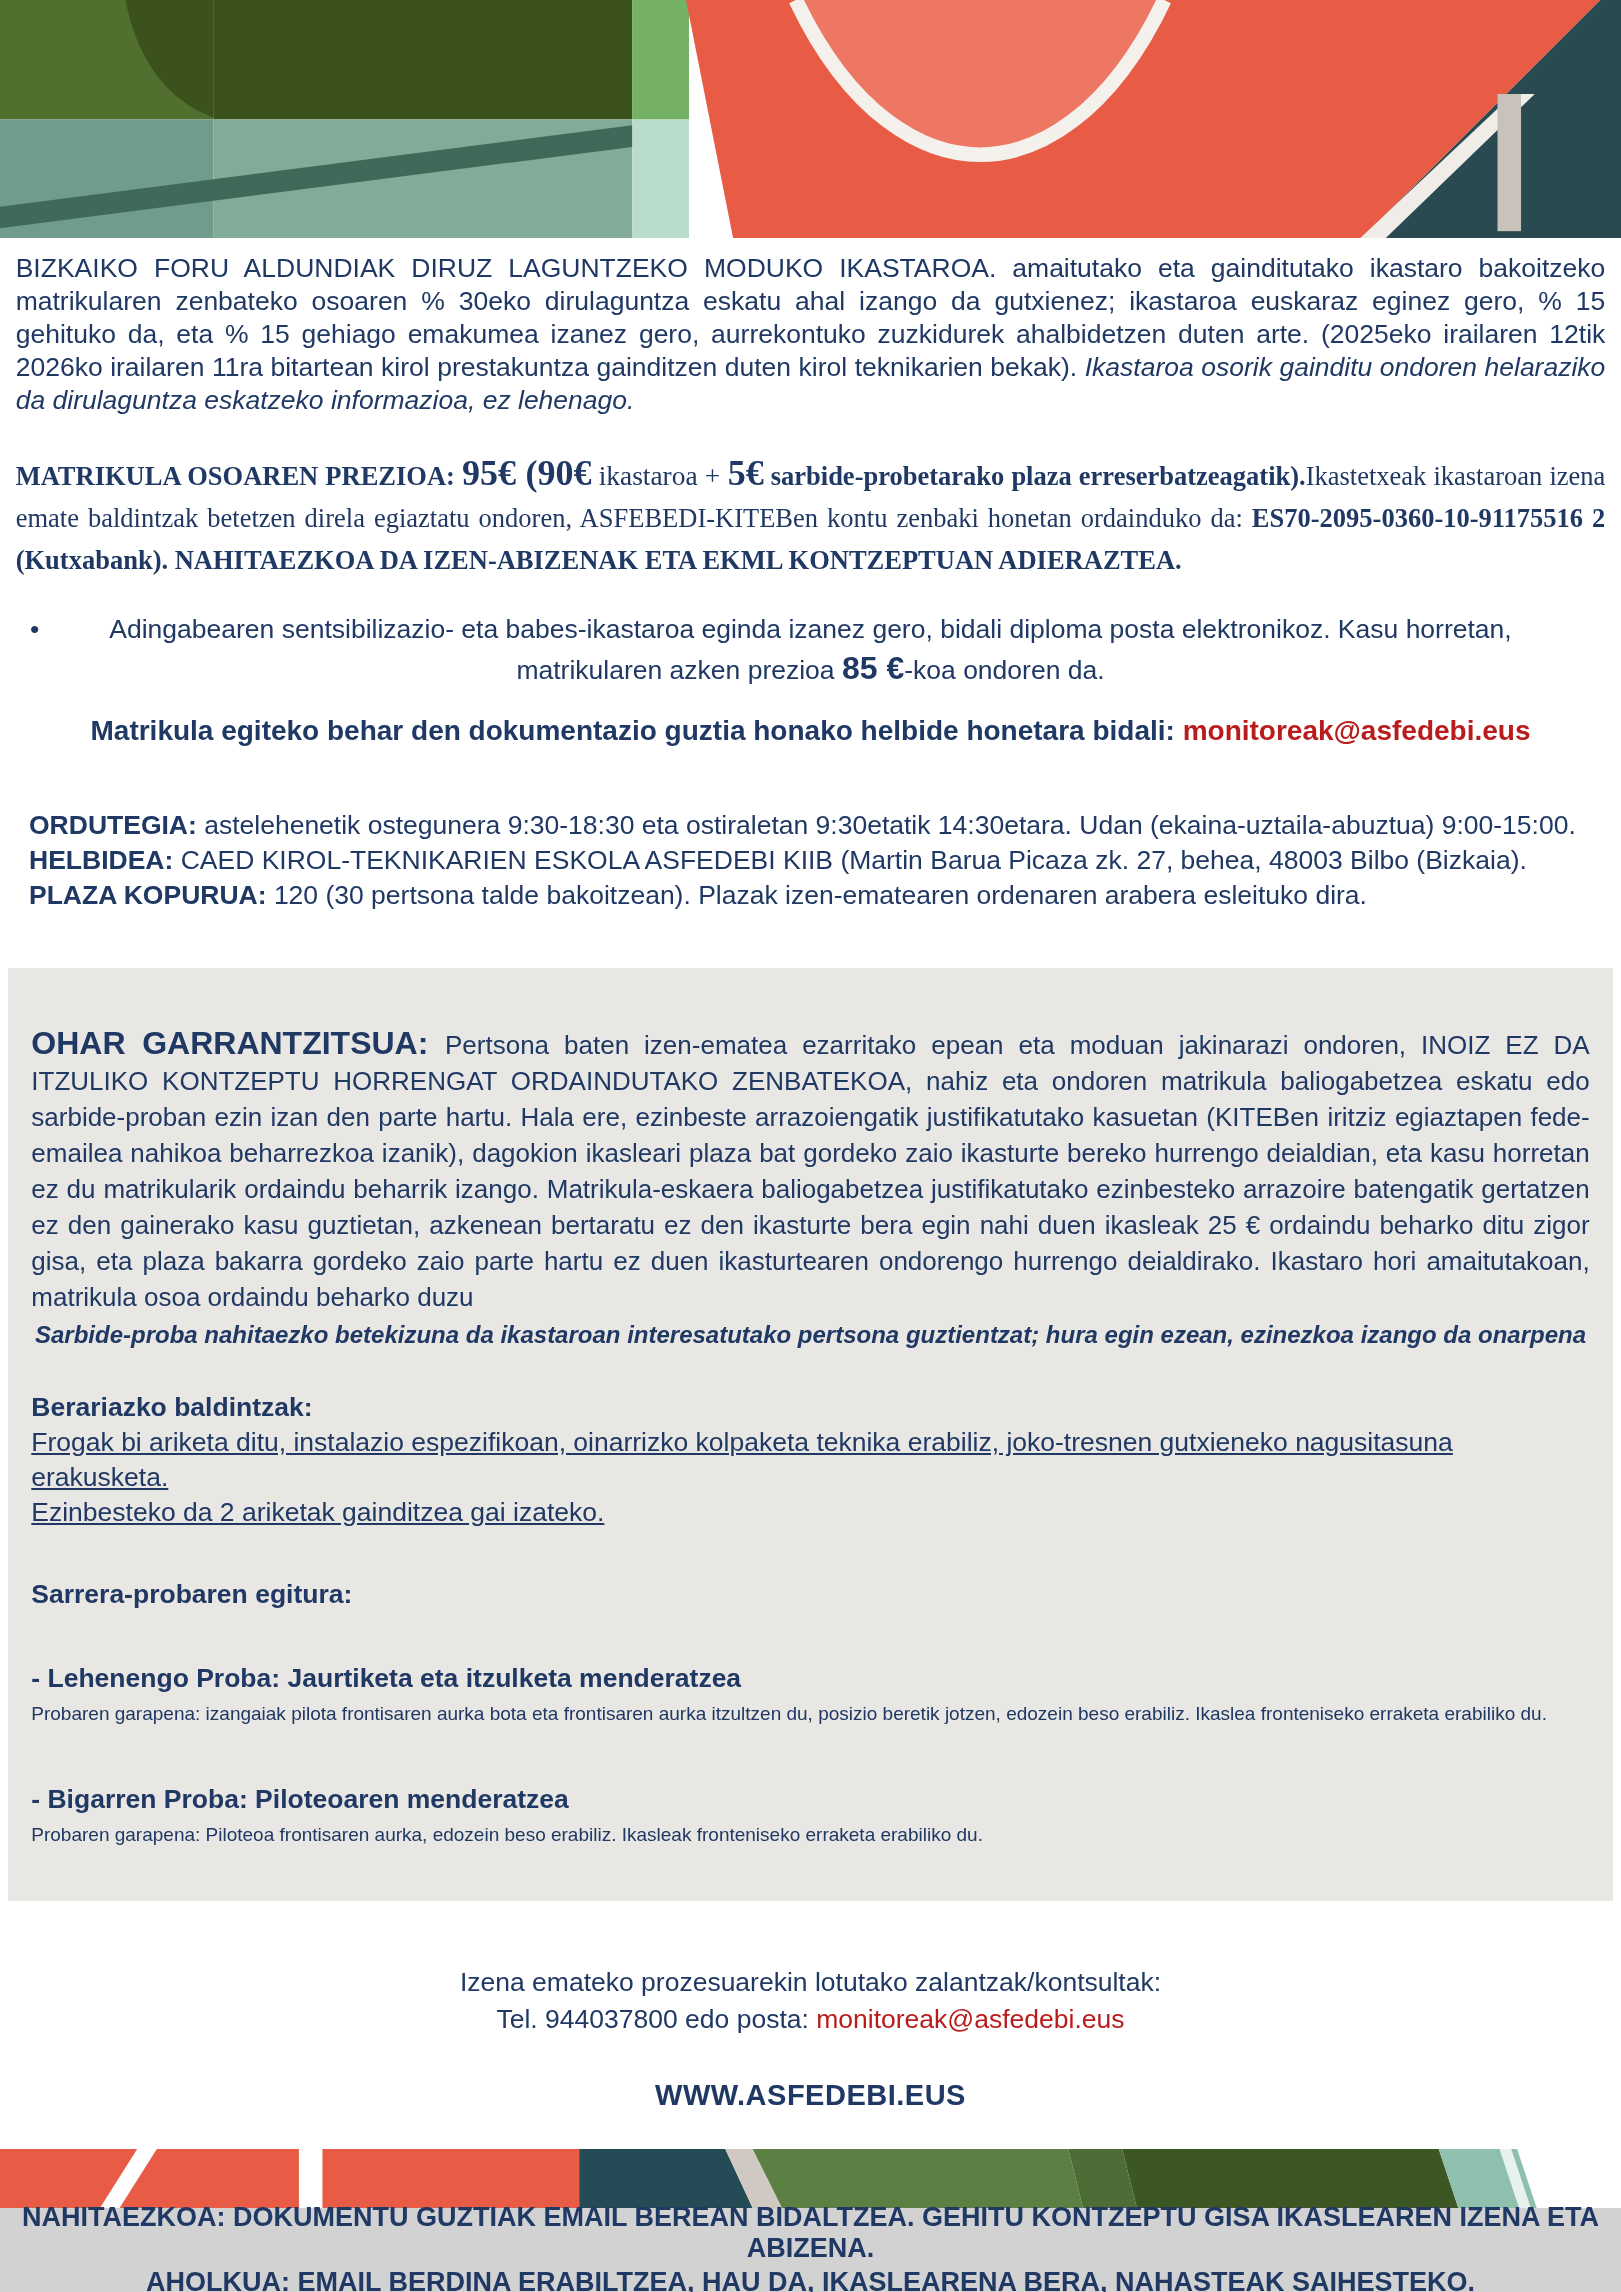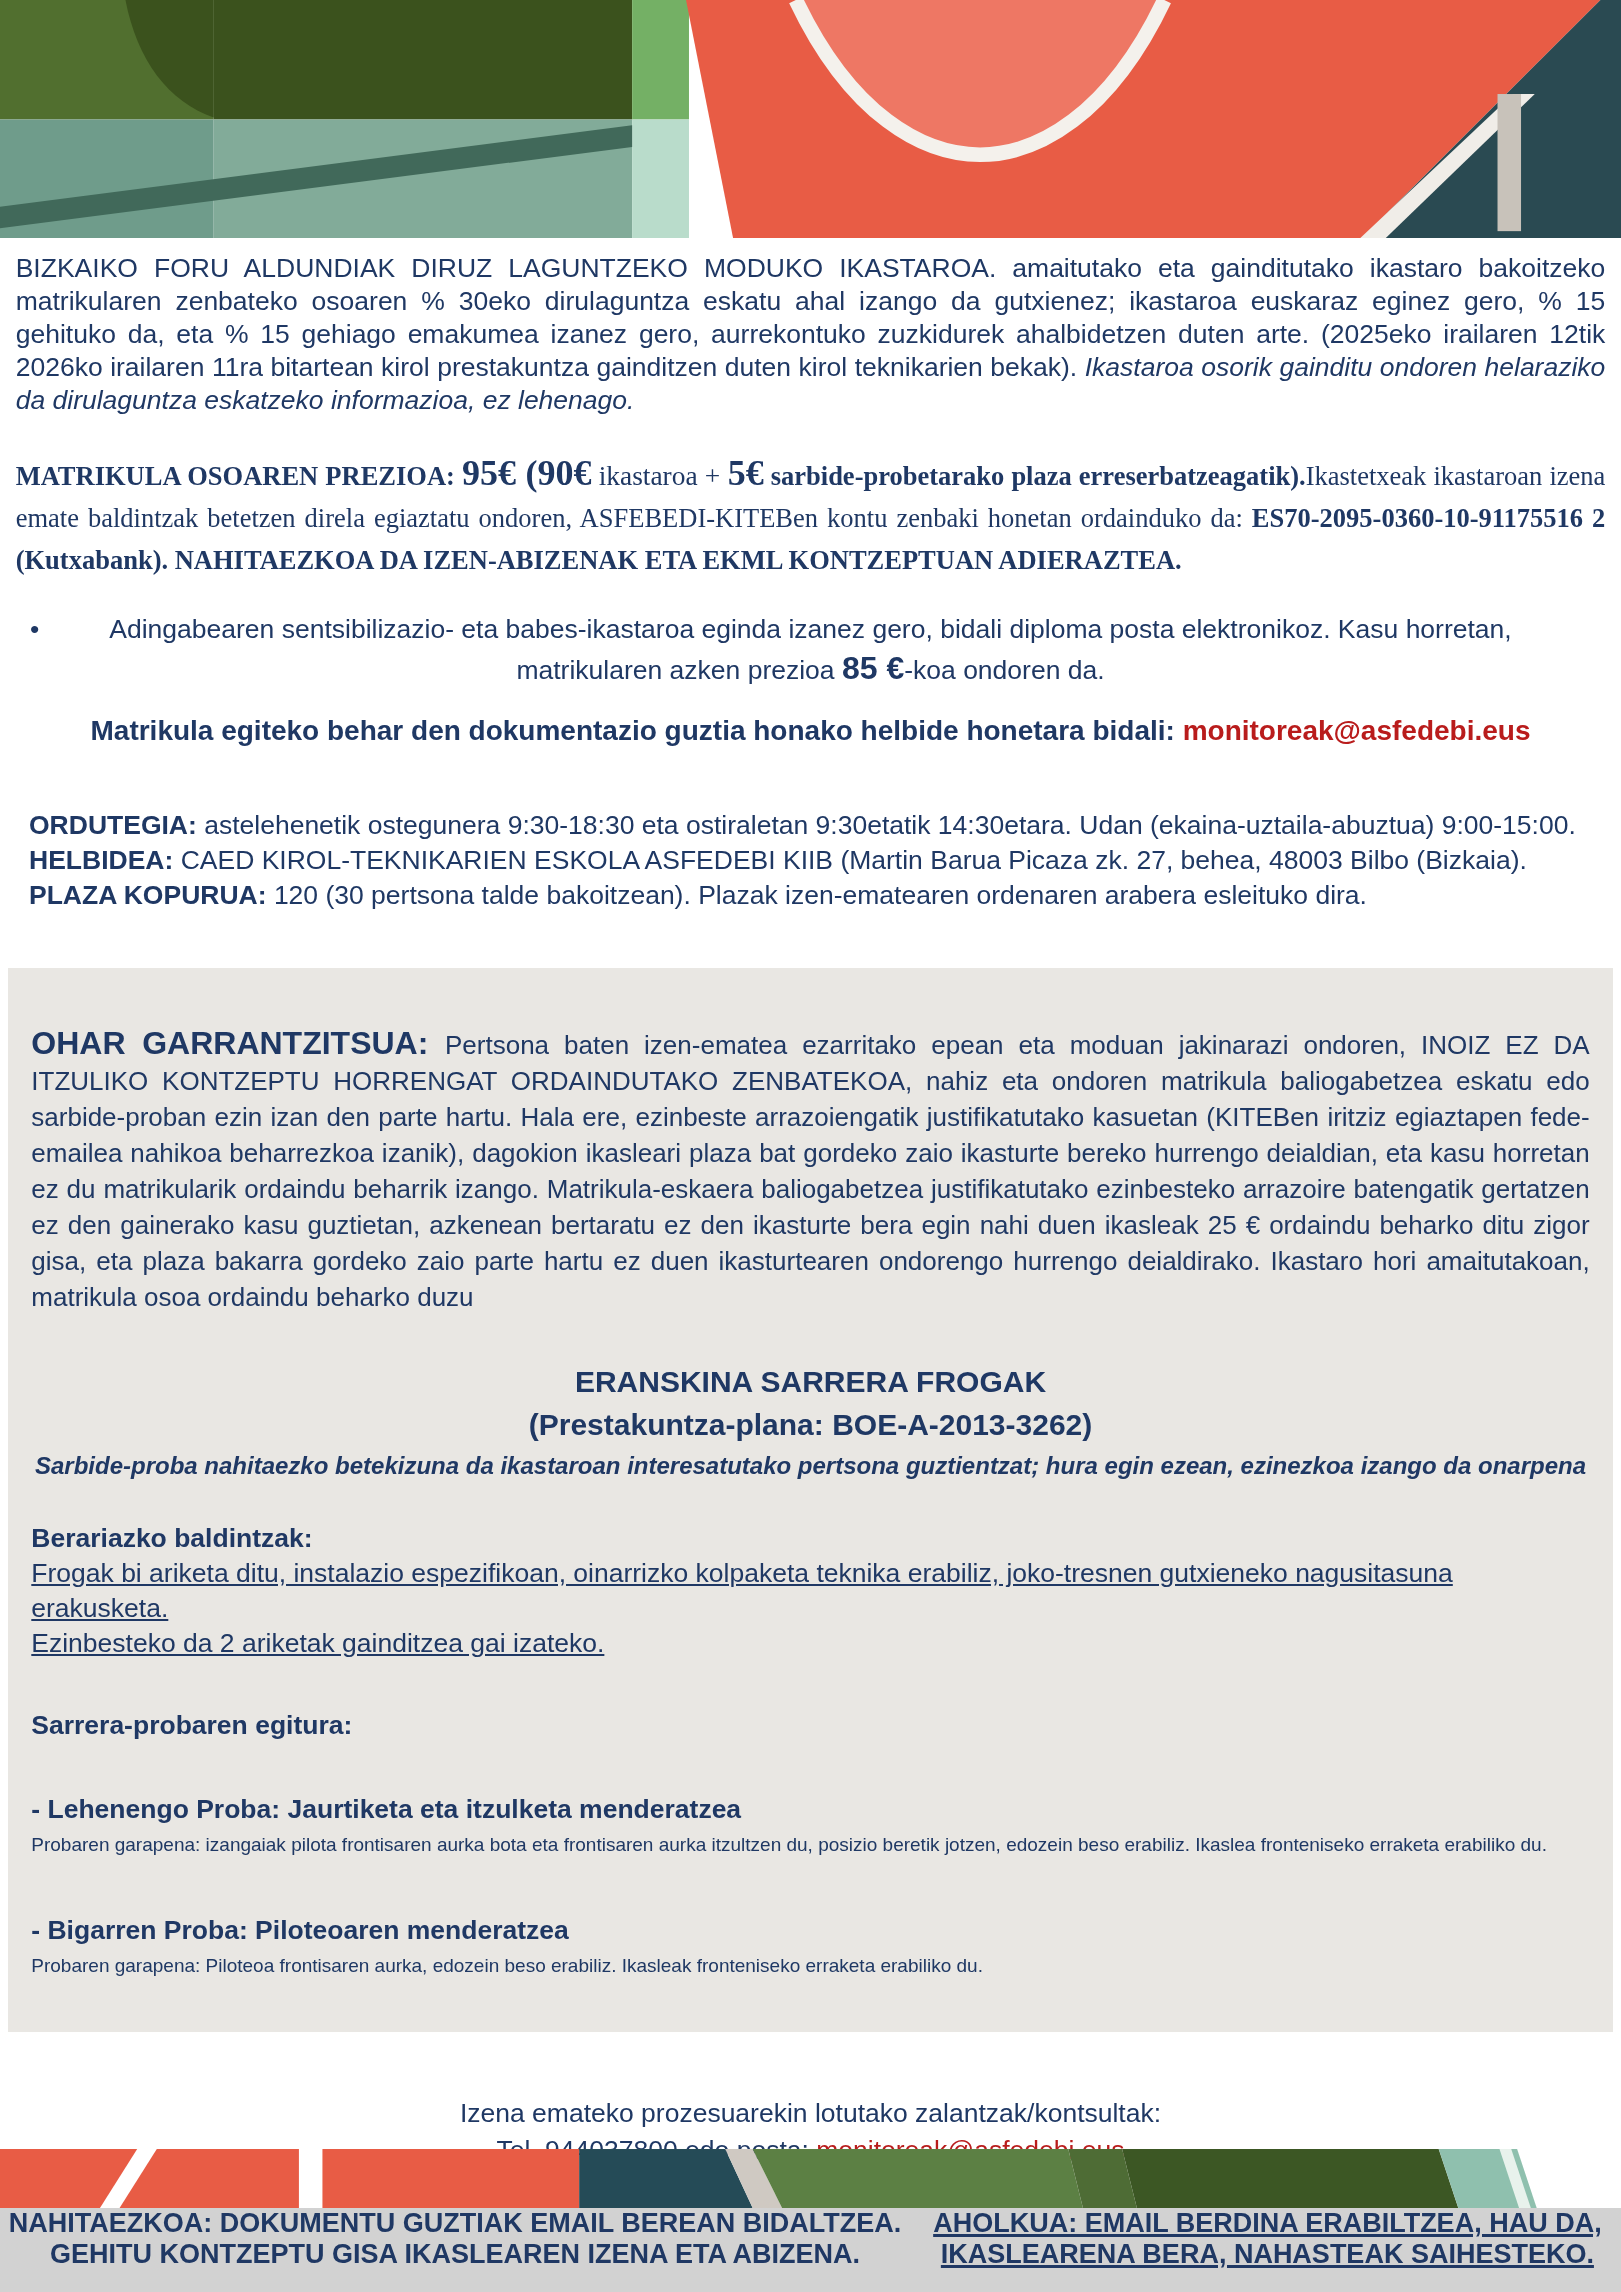--- a/index.html
+++ b/index.html
@@ -36,21 +36,21 @@
   .req-head{margin-top:41px;font-weight:bold;font-size:26.5px;line-height:35px;}
   .req-body{font-size:26.5px;line-height:35px;text-decoration:underline;}
   .struct-head{margin-top:49px;font-weight:bold;font-size:26.5px;}
   .proba-head{margin-top:51px;font-weight:bold;font-size:26.5px;line-height:35px;}
   .proba-body{font-size:19px;line-height:35px;}
   
   .contact{margin-top:63px;text-align:center;font-size:26.5px;line-height:37px;}
   .website{margin-top:41px;text-align:center;font-weight:bold;font-size:29px;letter-spacing:0.5px;}
   
   .footer{position:absolute;top:2208px;left:0;width:1621px;height:84px;background:#D2D2D2;
-          display:flex;flex-direction:row;justify-content:center;gap:3.9px;text-align:center;}
+          display:flex;flex-direction:column;justify-content:center;gap:3.9px;text-align:center;}
   .footer .l1{font-weight:bold;font-size:27px;}
   .footer .l2{font-weight:bold;font-size:27px;text-decoration:underline;text-decoration-thickness:2.5px;}
 </style>
 </head>
 <body>
 
 <div class="page">
 
   <svg class="header-art" viewBox="0 0 1654 243" preserveAspectRatio="none">
     <rect x="0" y="0" width="218" height="122" fill="#516F2F"></rect>
@@ -83,21 +83,20 @@
 
     <div class="schedule">
       <p><span class="lbl">ORDUTEGIA:</span><span> astelehenetik ostegunera 9:30-18:30 eta ostiraletan 9:30etatik 14:30etara. Udan (ekaina-uztaila-abuztua) 9:00-15:00.</span></p>
       <p><span class="lbl">HELBIDEA:</span><span> CAED KIROL-TEKNIKARIEN ESKOLA ASFEDEBI KIIB (Martin Barua Picaza zk. 27, behea, 48003 Bilbo (Bizkaia).</span></p>
       <p><span class="lbl">PLAZA KOPURUA:</span><span> 120 (30 pertsona talde bakoitzean). Plazak izen-ematearen ordenaren arabera esleituko dira.</span></p>
     </div>
 
     <div class="gray-box">
       <p class="ohar"><span class="hd">OHAR GARRANTZITSUA: </span><span>Pertsona baten izen-ematea ezarritako epean eta moduan jakinarazi ondoren, INOIZ EZ DA ITZULIKO KONTZEPTU HORRENGAT ORDAINDUTAKO ZENBATEKOA, nahiz eta ondoren matrikula baliogabetzea eskatu edo sarbide-proban ezin izan den parte hartu. Hala ere, ezinbeste arrazoiengatik justifikatutako kasuetan (KITEBen iritziz egiaztapen fede-emailea nahikoa beharrezkoa izanik), dagokion ikasleari plaza bat gordeko zaio ikasturte bereko hurrengo deialdian, eta kasu horretan ez du matrikularik ordaindu beharrik izango. Matrikula-eskaera baliogabetzea justifikatutako ezinbesteko arrazoire batengatik gertatzen ez den gainerako kasu guztietan, azkenean bertaratu ez den ikasturte bera egin nahi duen ikasleak 25 € ordaindu beharko ditu zigor gisa, eta plaza bakarra gordeko zaio parte hartu ez duen ikasturtearen ondorengo hurrengo deialdirako. Ikastaro hori amaitutakoan, matrikula osoa ordaindu beharko duzu</span></p>
 
-      <p class="annex-title"><span>ERANSKINA SARRERA FROGAK</span><br><span>(Prestakuntza-plana: BOE-A-2013-3262)</span></p>
       <p class="annex-sub">Sarbide-proba nahitaezko betekizuna da ikastaroan interesatutako pertsona guztientzat; hura egin ezean, ezinezkoa izango da onarpena</p>
 
       <p class="req-head">Berariazko baldintzak:</p>
       <p class="req-body">Frogak bi ariketa ditu, instalazio espezifikoan, oinarrizko kolpaketa teknika erabiliz, joko-tresnen gutxieneko nagusitasuna erakusketa.</p>
       <p class="req-body">Ezinbesteko da 2 ariketak gainditzea gai izateko.</p>
 
       <p class="struct-head">Sarrera-probaren egitura:</p>
 
       <p class="proba-head">- Lehenengo Proba: Jaurtiketa eta itzulketa menderatzea</p>
       <p class="proba-body">Probaren garapena: izangaiak pilota frontisaren aurka bota eta frontisaren aurka itzultzen du, posizio beretik jotzen, edozein beso erabiliz. Ikaslea fronteniseko erraketa erabiliko du.</p>

